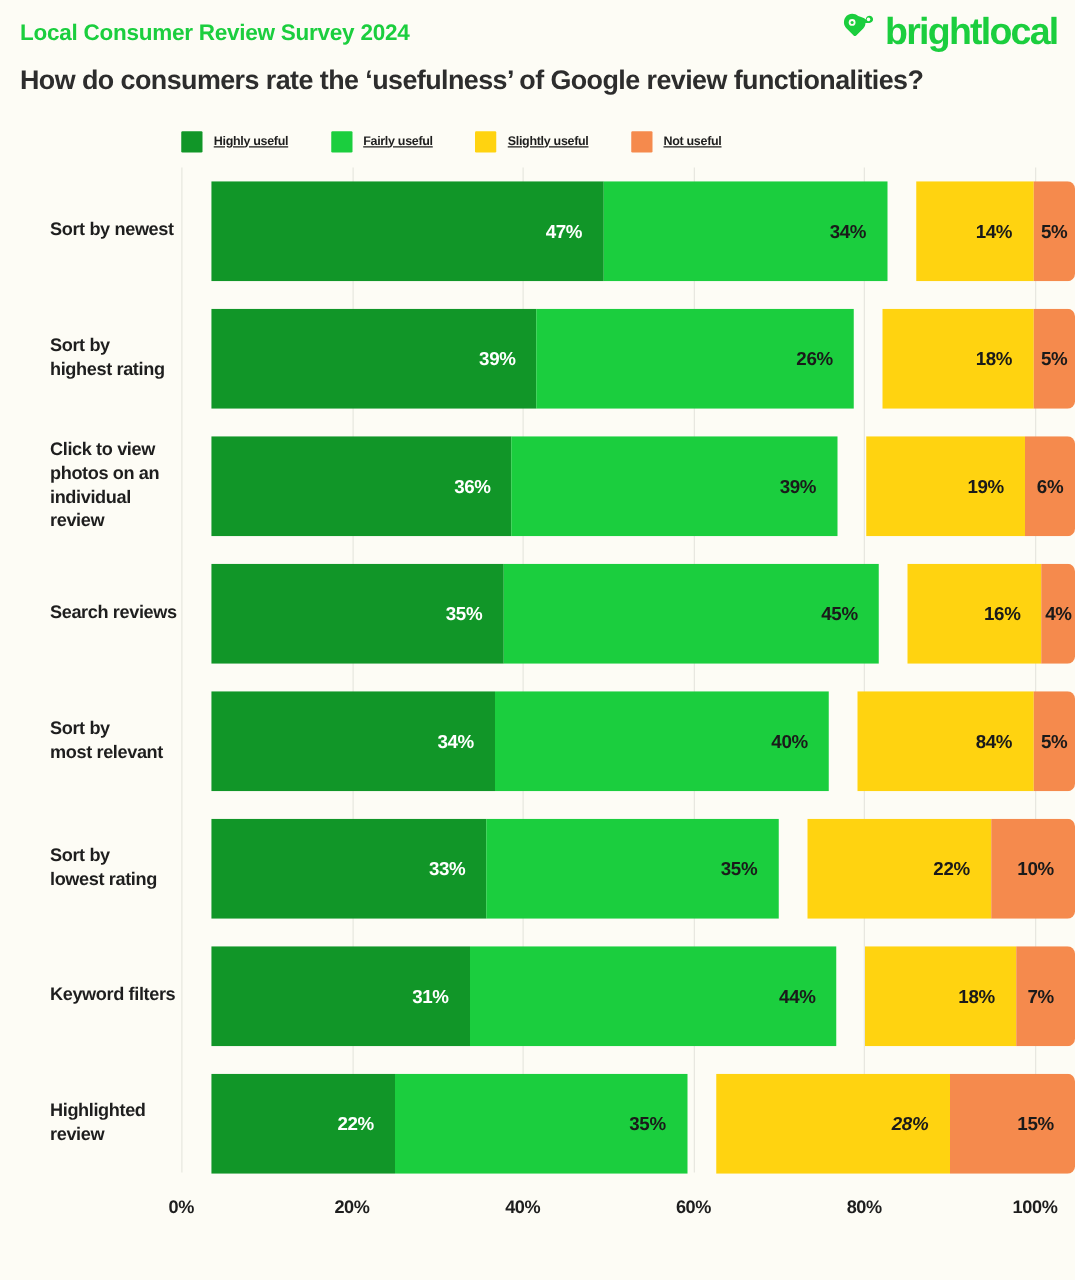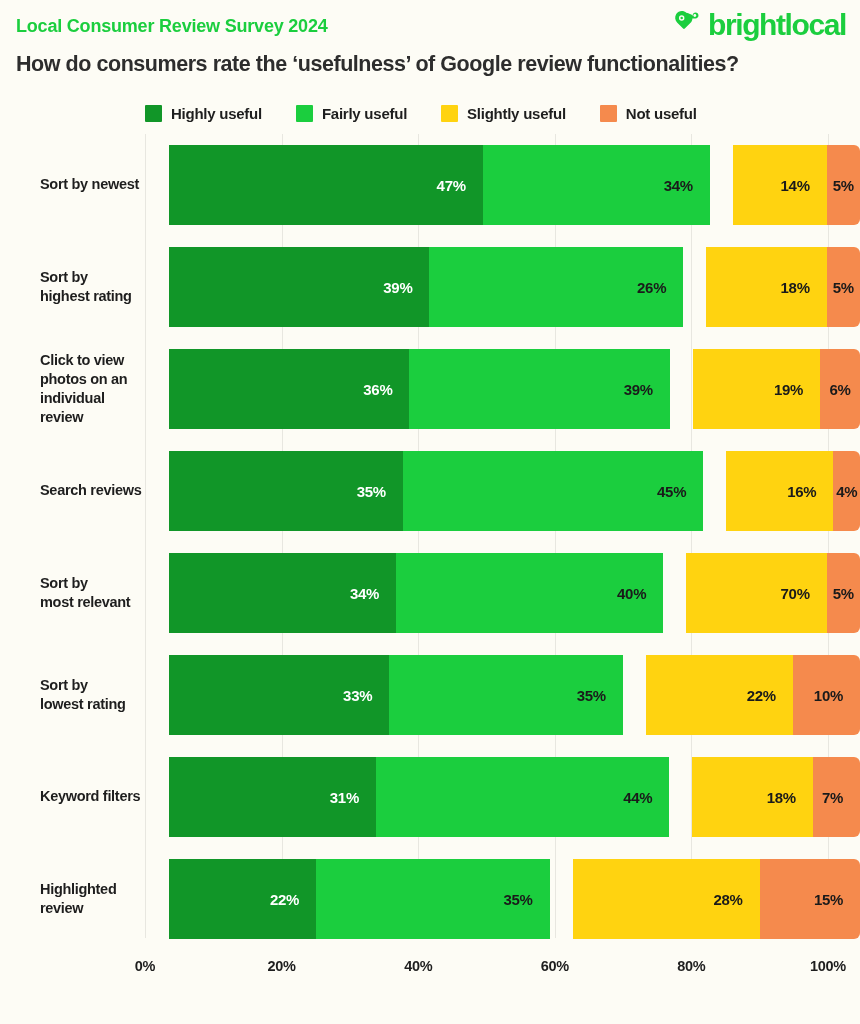--- a/index.html
+++ b/index.html
@@ -74,25 +74,26 @@
     align-items: center;
     gap: 9px;
   }
   .legend-swatch {
     width: 17px;
     height: 17px;
     border-radius: 1px;
     flex: none;
   }
   .legend-label {
-    font-size: 15px;
+    font-size: 10px;
     font-weight: bold;
     letter-spacing: -0.25px;
     color: #1E1E1E;
     white-space: nowrap;
+    text-decoration: underline;
   }
 
   
   .plot {
     position: relative;
     margin-top: 4px;
     height: 860px;
   }
   .gridlines {
     position: absolute;
@@ -297,21 +298,21 @@
       <div class="row">
         <div class="row-label">Sort by<br>most relevant</div>
         <div class="bar">
           <div class="seg seg-dark" style="width: 34%;">
             <span>34%</span>
           </div>
           <div class="seg seg-light" style="width: 40%;">
             <span>40%</span>
           </div>
           <div class="seg seg-yellow" style="width: 21%;">
-            <span>70%</span>
+            <span>84%</span>
           </div>
           <div class="seg seg-orange narrow" style="width: 5%;">
             <span>5%</span>
           </div>
         </div>
       </div>
       <div class="row">
         <div class="row-label">Sort by<br>lowest rating</div>
         <div class="bar">
           <div class="seg seg-dark" style="width: 33%;">
@@ -347,21 +348,21 @@
       </div>
       <div class="row">
         <div class="row-label">Highlighted<br>review</div>
         <div class="bar">
           <div class="seg seg-dark" style="width: 22%;">
             <span>22%</span>
           </div>
           <div class="seg seg-light" style="width: 35%;">
             <span>35%</span>
           </div>
-          <div class="seg seg-yellow" style="width: 28%;">
+          <div class="seg seg-yellow" style="width: 28%; font-style: italic;">
             <span>28%</span>
           </div>
           <div class="seg seg-orange" style="width: 15%;">
             <span>15%</span>
           </div>
         </div>
       </div>
     </div>
   <div class="xaxis" id="xaxis">
       <div class="xtick" style="left: 0%;">0%</div>

